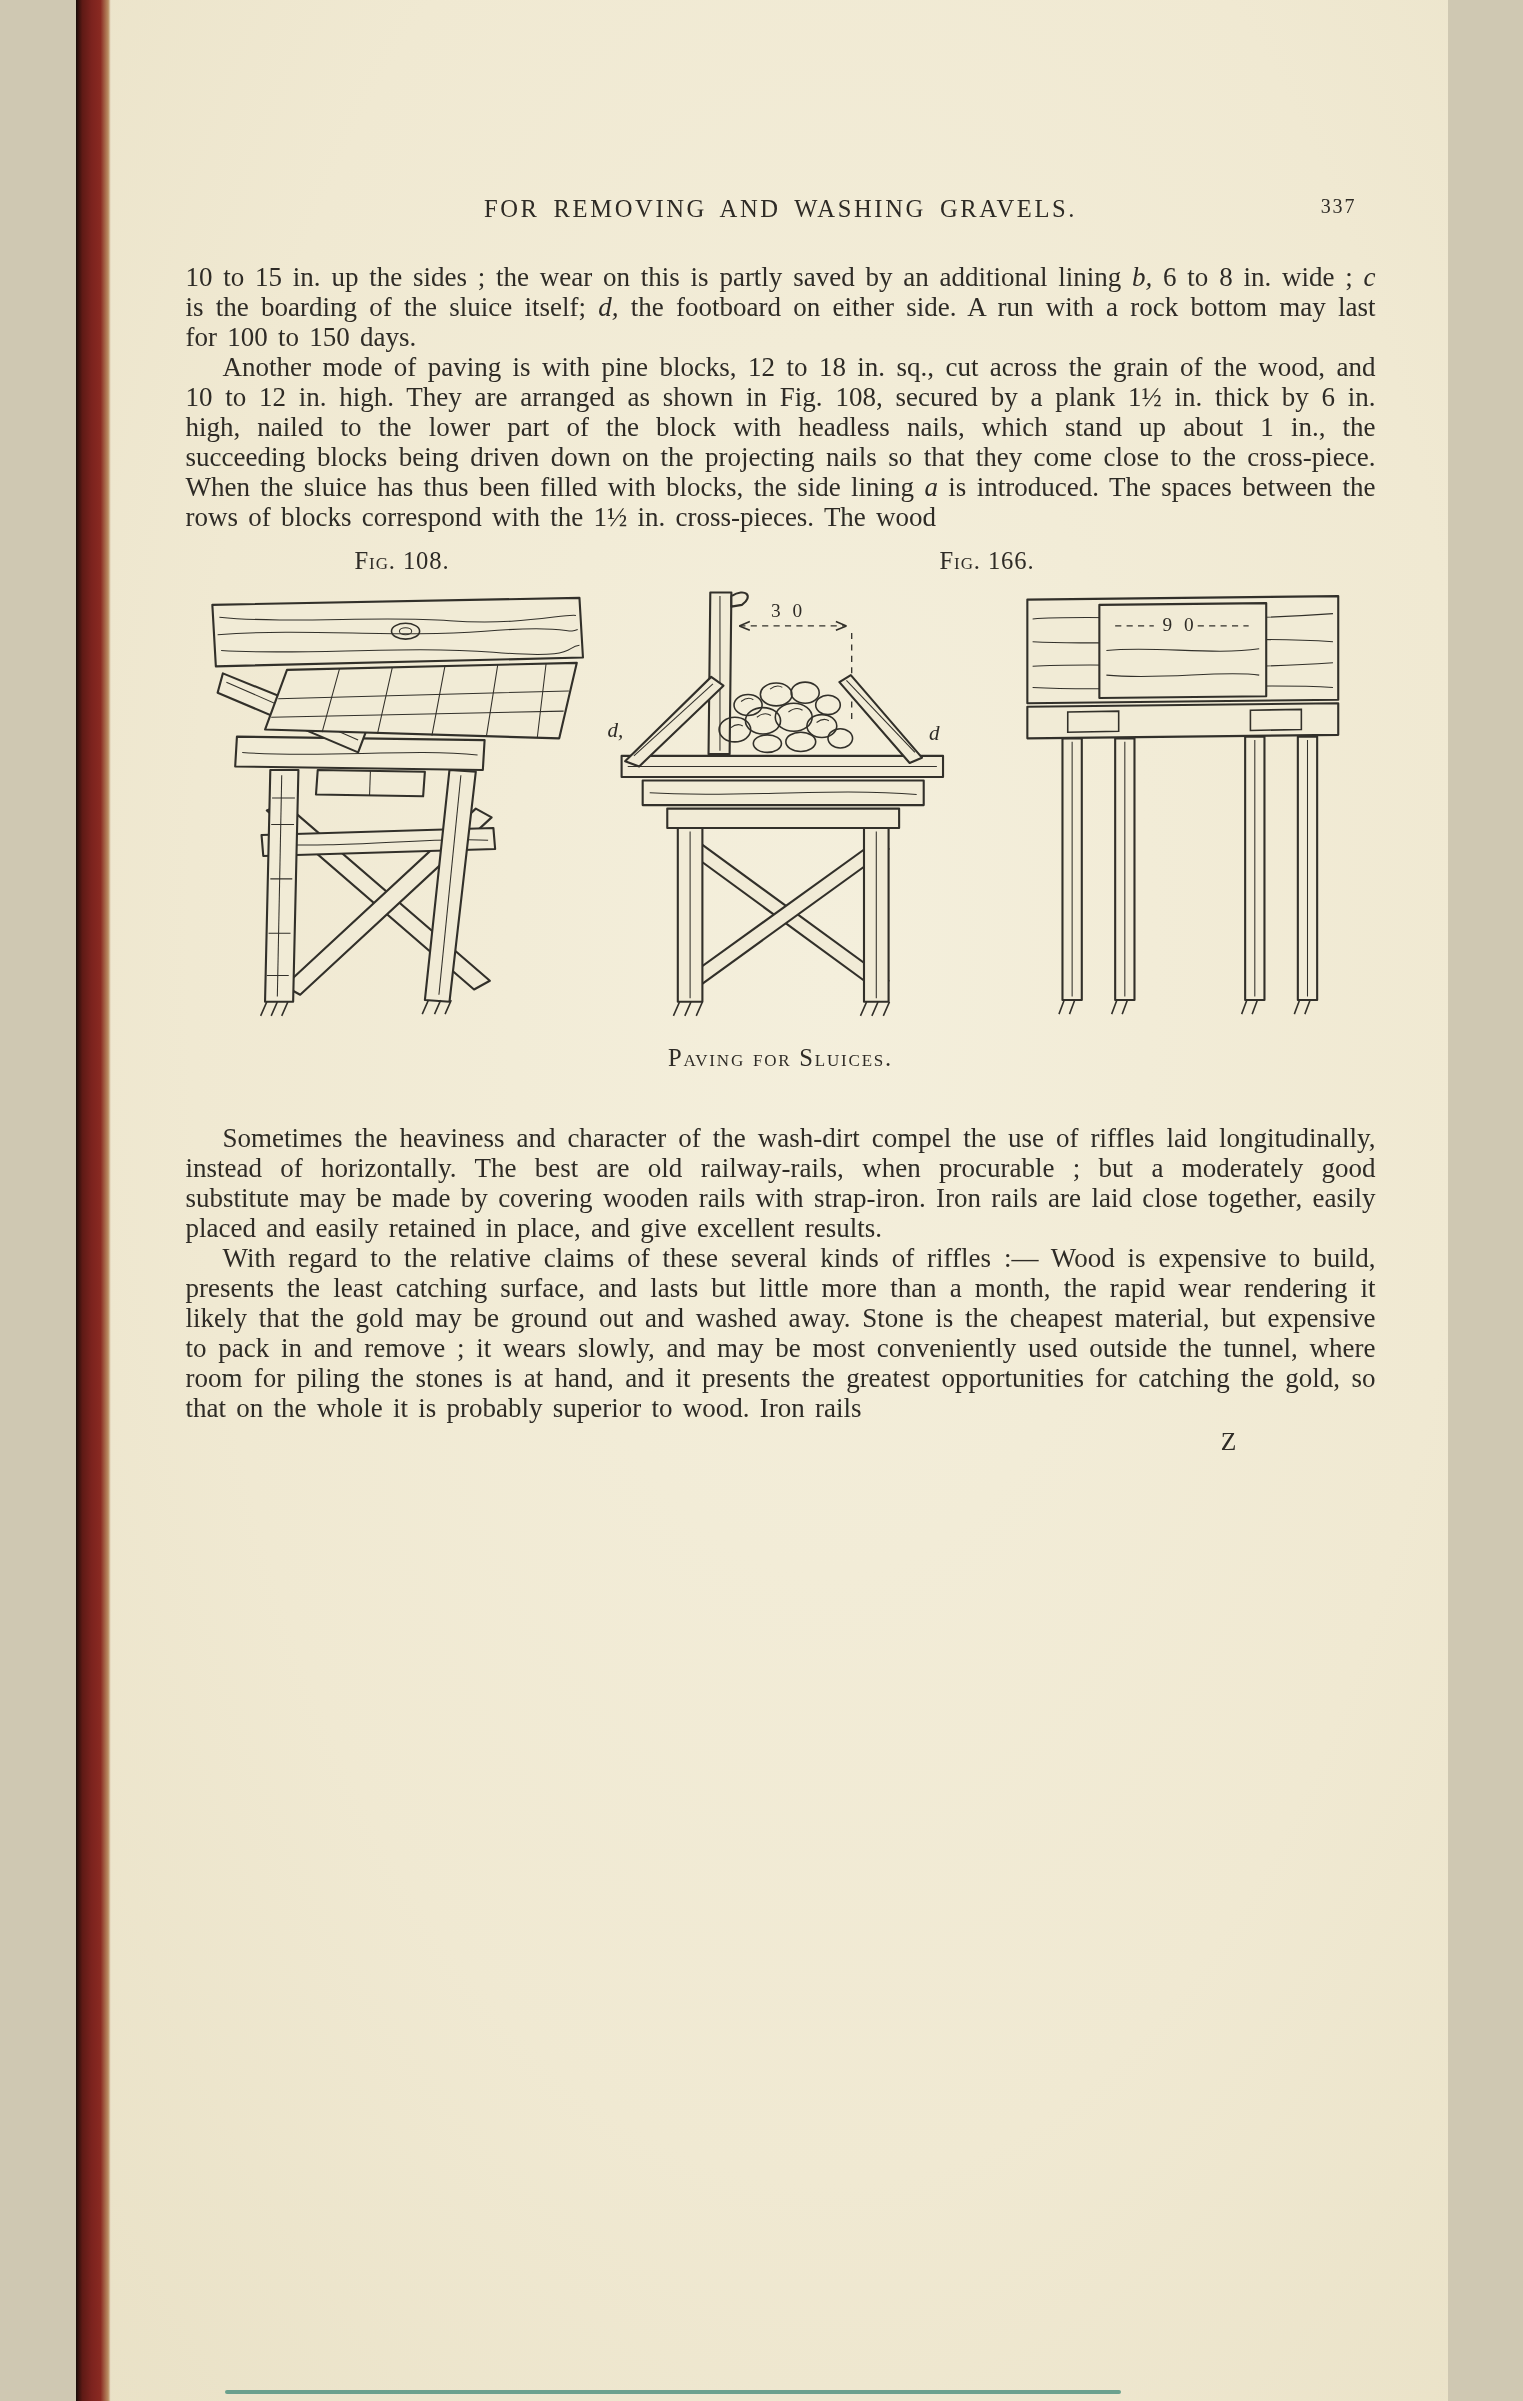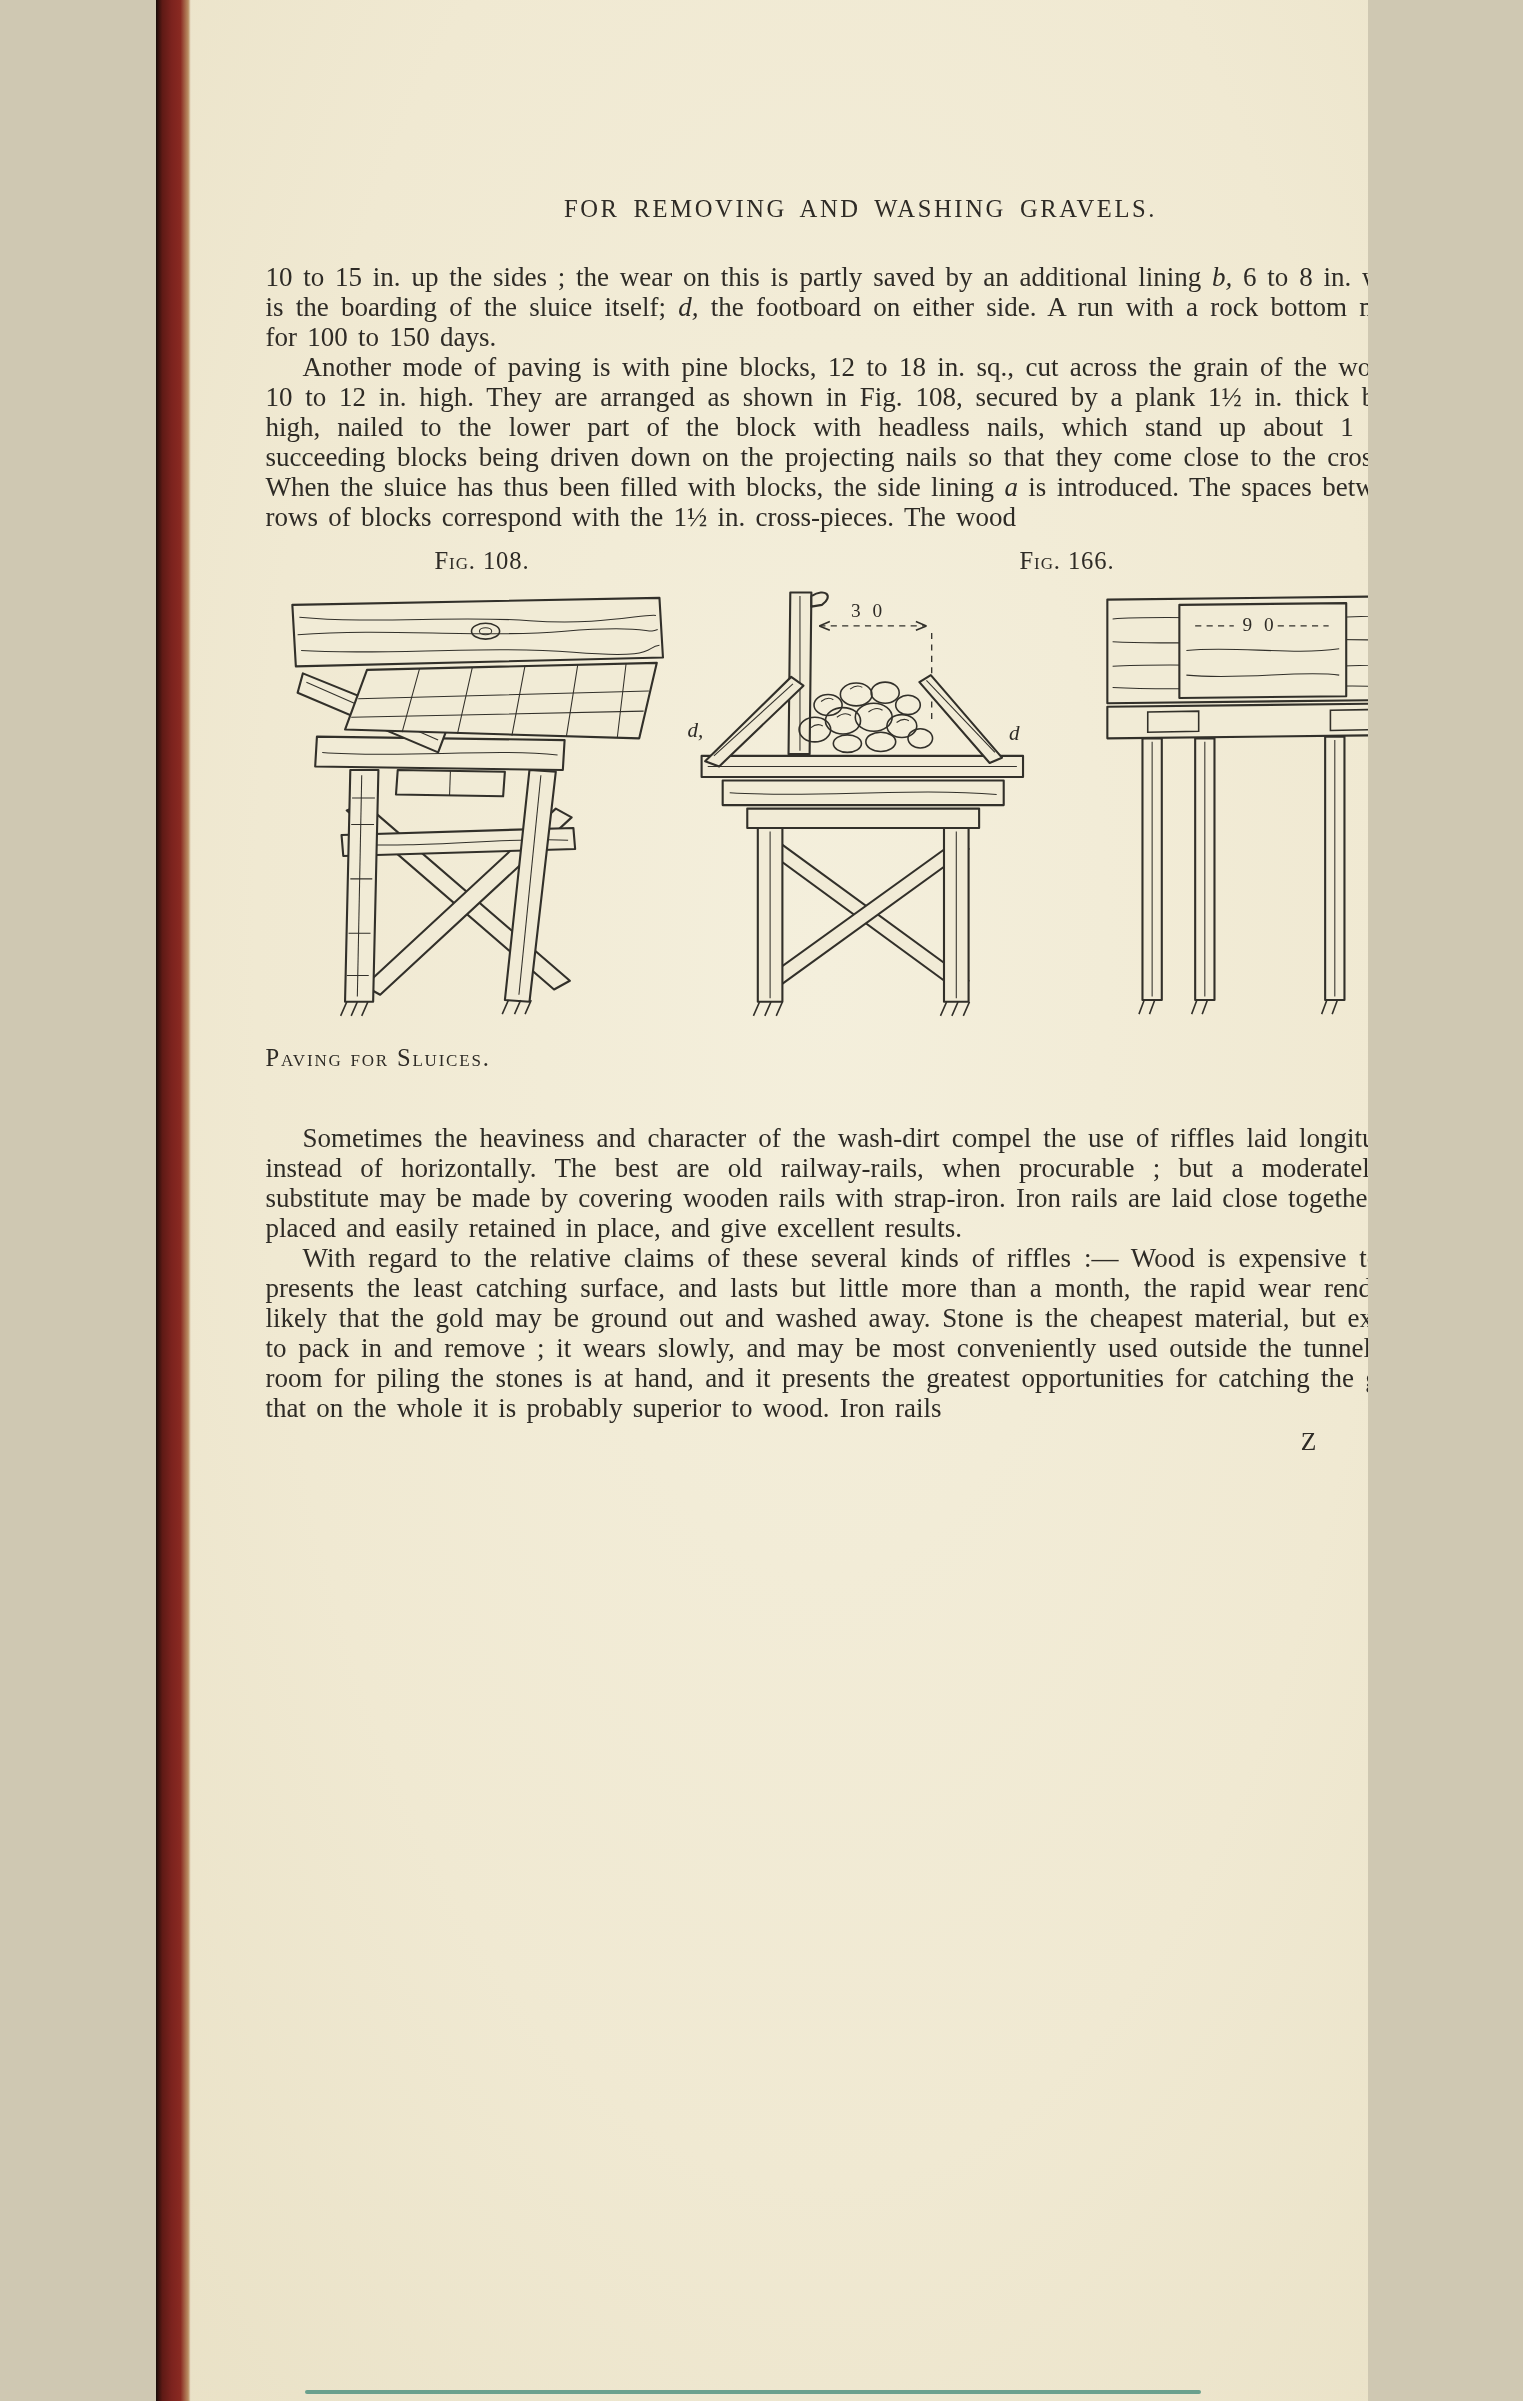--- a/index.html
+++ b/index.html
@@ -1,19 +1,19 @@
 <!DOCTYPE html>
 <html style="font-size:14px"><head>
 <meta charset="utf-8">
 <style>
   * { margin:0; padding:0; box-sizing:border-box; }
   html,body { background:#cfc8b2; }
   .page {
     position:relative;
-    width:1212px; height:2401px;
+    width:1372px; height:2401px;
     margin:0 auto;
     background:#f1ebd6;
     background-image: radial-gradient(ellipse at 55% 40%, #f4efdc 0%, #f0e9d2 60%, #e9e1c6 100%);
     font-family:"Liberation Serif", serif;
     color:#2e2b26;
     overflow:hidden;
   }
   .binding {
     position:absolute; left:0; top:0; bottom:0; width:35px;
     background:linear-gradient(90deg,#170b08 0%, #5e1a15 18%, #7c231e 45%, #8a2a22 70%, #b98f63 92%, #f1ebd6 100%);
@@ -32,21 +32,21 @@
   .para i { font-style:italic; }
   .fig-captions { position:relative; height:37px; margin-top:15px; }
   .fig-cap {
     position:absolute; top:0; font-size:24.6px;
     font-variant:small-caps; letter-spacing:0.9px;
   }
   .fig-cap-left { left:169px; }
   .fig-cap-right { left:754px; }
   .figure-svg { display:block; margin-top:5.3px; }
   .fig-bottom-caption {
-    text-align:left; font-variant:small-caps;
+    text-align:center; font-variant:small-caps;
     font-size:24.6px; letter-spacing:1.8px; margin-top:7px;
   }
   .text-bottom { margin-top:51px; }
   .signature { font-size:25.5px; margin-top:3.5px; padding-left:87%; }
 
   
   .w { fill:#f1ebd6; stroke:#32302a; stroke-width:2.4; stroke-linejoin:round; }
   .g1 { fill:none; stroke:#32302a; stroke-width:1.2; }
   .g2 { fill:none; stroke:#32302a; stroke-width:1.8; }
   .dash { fill:none; stroke:#32302a; stroke-width:1.5; stroke-dasharray:7 6; }

